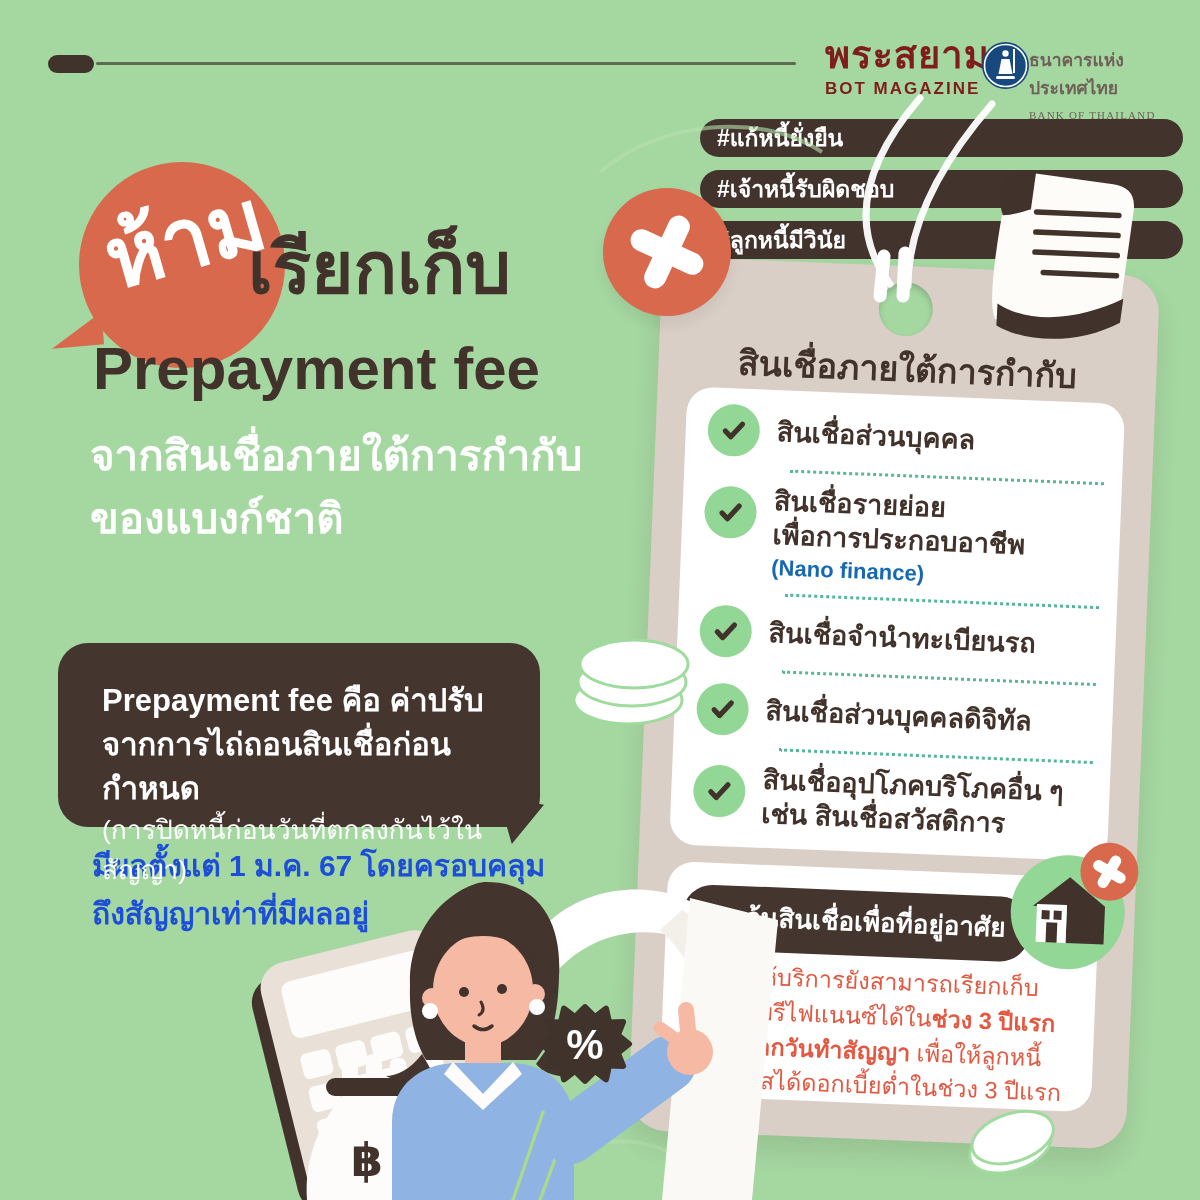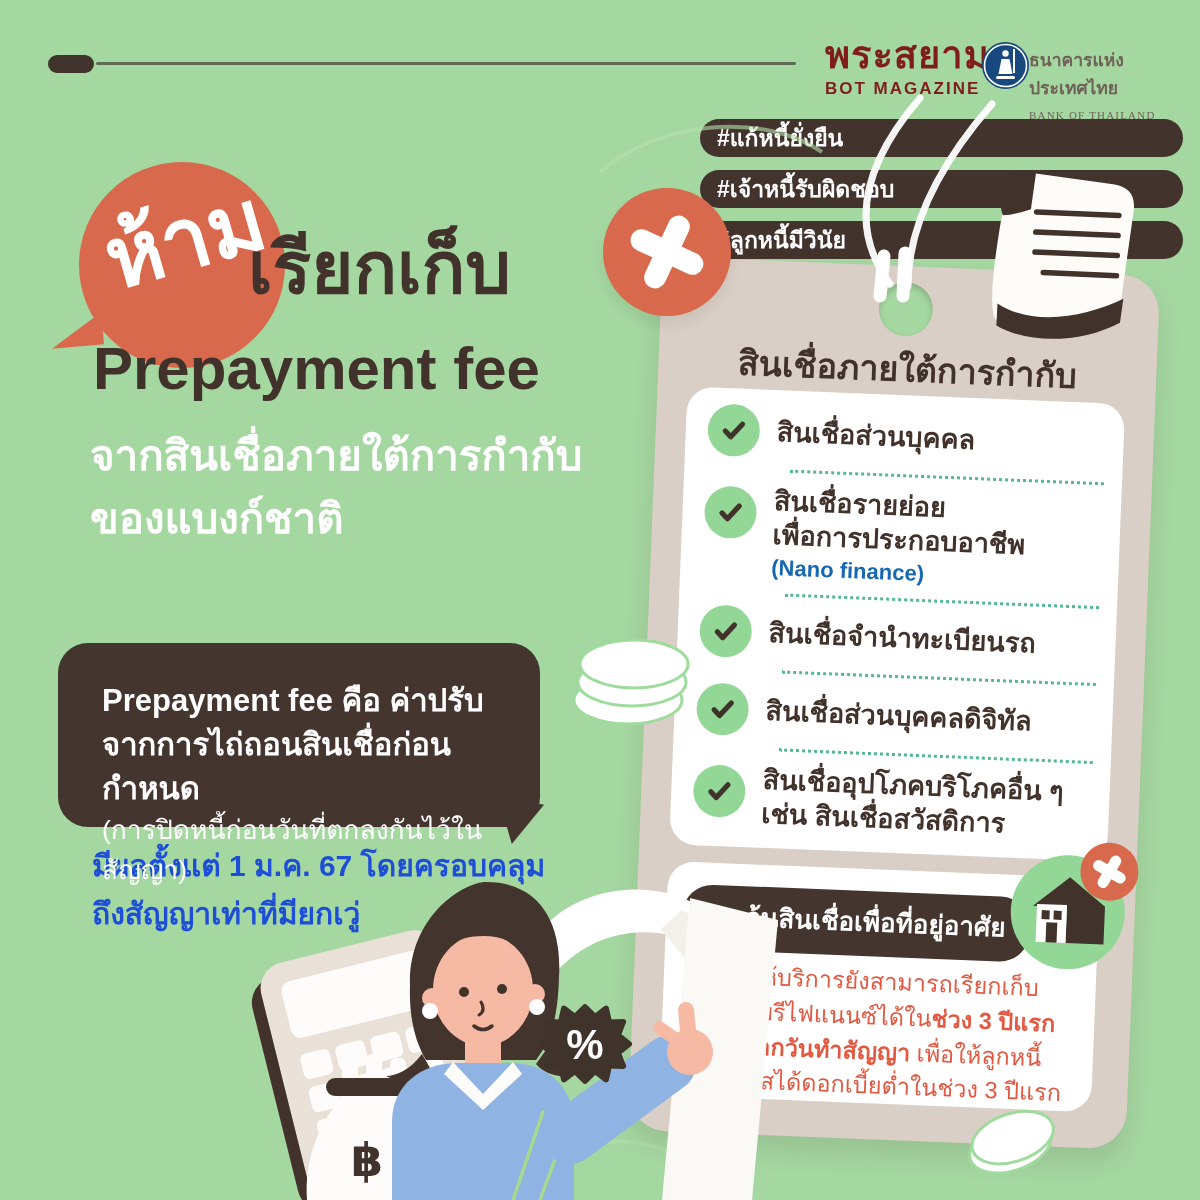--- a/index.html
+++ b/index.html
@@ -134,21 +134,21 @@
 
   <div class="abs def-bubble">
     <div class="def-l">Prepayment fee คือ ค่าปรับ</div>
     <div class="def-l">จากการไถ่ถอนสินเชื่อก่อนกำหนด</div>
     <div class="def-l3">(การปิดหนี้ก่อนวันที่ตกลงกันไว้ในสัญญา)</div>
   </div>
   <div class="abs def-tail"></div>
 
   <div class="abs effective">
     <div>มีผลตั้งแต่ 1 ม.ค. 67 โดยครอบคลุม</div>
-    <div>ถึงสัญญาเท่าที่มียกเวู่</div>
+    <div>ถึงสัญญาเท่าที่มีผลอยู่</div>
   </div>
 
   <div class="abs tag-card">
     <div class="tag-hole"></div>
     <div class="tag-title">สินเชื่อภายใต้การกำกับ</div>
 
     <div class="list-card">
       <div class="chk-row">
         <div class="chk-badge">
           <svg width="30" height="30" viewBox="0 0 32 32">

